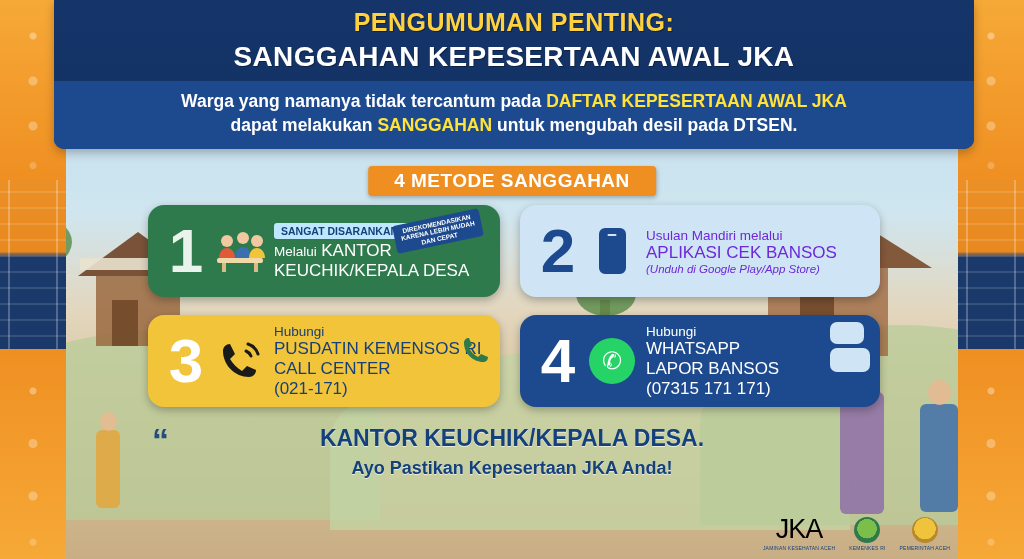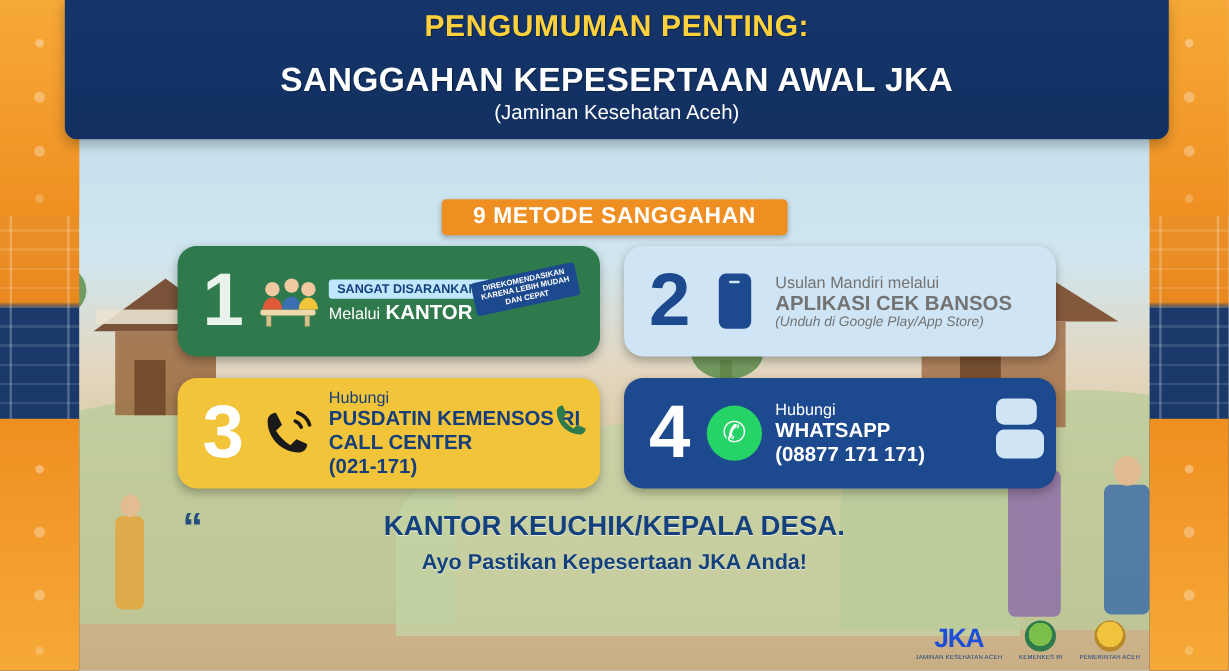--- a/index.html
+++ b/index.html
@@ -83,21 +83,21 @@
     border-bottom-left-radius: 10px; border-bottom-right-radius: 10px;
     text-align: center;
     box-shadow: 0 4px 10px rgba(0,0,0,.25);
   }
   #header .line1 {
     color: #ffd23d; font-weight: bold; font-size: 25px;
     letter-spacing: .5px; text-shadow: 1px 1px 0 rgba(0,0,0,.35);
   }
   #header .line2 {
     color: #ffffff; font-weight: bold; font-size: 28px;
-    letter-spacing: .3px; margin-top: 14px;
+    letter-spacing: .3px; margin-top: 4px;
     text-shadow: 1px 1px 0 rgba(0,0,0,.35);
   }
   #header .line3 {
     color: #ffffff; font-size: 17px; margin-top: 1px;
   }
   #subbar {
     margin: 8px -20px -12px; padding: 9px 28px 12px;
     background: #1d4a8f;
     border-bottom-left-radius: 10px; border-bottom-right-radius: 10px;
   }
@@ -143,24 +143,24 @@
     font-size: 10.5px; font-weight: bold; padding: 2px 7px; border-radius: 3px;
     margin-bottom: 2px;
   }
   .badge-rot {
     position: absolute; right: 6px; top: -4px;
     background: #1d4a8f; color: #fff; font-size: 6.5px; font-weight: bold;
     padding: 3px 5px; border-radius: 3px; transform: rotate(-12deg);
     line-height: 1.15; text-align: center; width: 88px;
   }
   .t-white { color: #fff; }
-  .t-blue { color: #737373; }
+  .t-blue { color: #6d28d9; }
   .t-dark { color: #163f79; }
   .l-small { font-size: 13.5px; }
-  .l-big { font-size: 17px; font-weight: bold; }
+  .l-big { font-size: 17px; font-weight: normal; }
   .l-note { font-size: 11.5px; font-style: italic; }
 
   
   .phone-shape {
     width: 27px; height: 46px; border: 3px solid #1d4a8f; border-radius: 6px;
     background: #1d4a8f; position: relative;
   }
   .phone-shape::after {
     content:""; position:absolute; left:50%; transform:translateX(-50%);
     top: 3px; width: 9px; height: 2px; background:#cfe5f5; border-radius:2px;
@@ -191,21 +191,21 @@
   .quote {
     position:absolute; left: 12px; top: -4px; color:#14407c; font-size: 34px;
     font-weight: bold; opacity:.9;
   }
 
   
   #logos {
     position: absolute; right: 74px; bottom: 8px; display: flex; align-items: flex-end; gap: 14px;
   }
   .logo { text-align: center; }
-  .logo .mark { font-weight: bold; color: #1d4ed8; font-size: 22px; letter-spacing: -1px; }
+  .logo .mark { font-weight: normal; color: #000000; font-size: 27px; letter-spacing: -1px; }
   .logo .cap { font-size: 5px; color: #14407c; letter-spacing: .2px; }
   .logo .circle-green {
     width: 26px; height: 26px; border-radius: 50%;
     background: radial-gradient(circle at 50% 45%, #7bbf4a 0 50%, #2f7a4d 51% 100%);
     margin: 0 auto 2px;
   }
   .logo .circle-gold {
     width: 26px; height: 26px; border-radius: 50%;
     background: radial-gradient(circle at 50% 45%, #f0c33c 0 55%, #b8892a 56% 100%);
     margin: 0 auto 2px;
@@ -254,24 +254,29 @@
 <div class="corner-orange bl">
     <div class="corner-pat"></div>
   </div>
 <div class="corner-orange br">
     <div class="corner-pat"></div>
   </div>
 
 <div id="header">
   <div class="line1">PENGUMUMAN PENTING:</div>
   <div class="line2">SANGGAHAN KEPESERTAAN AWAL JKA</div>
-  <div class="line3">(Jaminan Kesehatan Aceh)</div>
-</div>
-
-<div id="methods-title">9 METODE SANGGAHAN</div>
+  <div id="subbar">
+    <p>
+      <span>Warga yang namanya tidak tercantum pada </span><span class="hl">DAFTAR KEPESERTAAN AWAL JKA</span><br>
+      <span>dapat melakukan </span><span class="hl">SANGGAHAN</span><span> untuk mengubah desil pada DTSEN.</span>
+    </p>
+  </div>
+</div>
+
+<div id="methods-title">4 METODE SANGGAHAN</div>
 
 <div class="card" id="card1">
   <div class="num">1</div>
   <div class="ico">
     <svg width="54" height="46" viewBox="0 0 54 46">
       <rect x="4" y="30" width="46" height="5" rx="2" fill="#f0d9a8"></rect>
       <rect x="9" y="35" width="4" height="9" fill="#d9bd86"></rect>
       <rect x="41" y="35" width="4" height="9" fill="#d9bd86"></rect>
       <circle cx="14" cy="13" r="6" fill="#f0c9a0"></circle>
       <path d="M6 30c0-6 4-10 8-10s8 4 8 10z" fill="#e05a3a"></path>
@@ -281,20 +286,21 @@
       <path d="M36 30c0-6 4-10 8-10s8 4 8 10z" fill="#f2c43a"></path>
     </svg>
   </div>
   <div class="txt" style="position:relative;">
     <span class="badge-rec">SANGAT DISARANKAN!</span>
     <div class="badge-rot">DIREKOMENDASIKAN KARENA LEBIH MUDAH DAN CEPAT</div>
     <div class="t-white">
       <span class="l-small">Melalui</span>
       <span class="l-big">KANTOR</span>
     </div>
+    <div class="l-big t-white">KEUCHIK/KEPALA DESA</div>
   </div>
 </div>
 
 <div class="card" id="card2">
   <div class="num">2</div>
   <div class="ico">
     <div class="phone-shape"></div>
   </div>
   <div class="txt">
     <div class="l-small t-blue">Usulan Mandiri melalui</div>
@@ -326,21 +332,22 @@
 <div class="card" id="card4">
   <div class="num">4</div>
   <div class="ico">
     <div class="wa">
         <span>✆</span>
       </div>
   </div>
   <div class="txt" style="position:relative;">
     <div class="l-small t-white">Hubungi</div>
     <div class="l-big t-white">WHATSAPP</div>
-    <div class="l-big t-white">(08877 171 171)</div>
+    <div class="l-big t-white">LAPOR BANSOS</div>
+    <div class="l-big t-white">(07315 171 171)</div>
     <div class="chat-bubble" style="right:4px;top:-2px;width:34px;height:22px;"></div>
     <div class="chat-bubble" style="right:-2px;top:24px;width:40px;height:24px;"></div>
   </div>
 </div>
 
 <div id="footer-msg">
   <div class="quote">“</div>
   <div class="l3">KANTOR KEUCHIK/KEPALA DESA.</div>
   <div class="l4">Ayo Pastikan Kepesertaan JKA Anda!</div>
 </div>

